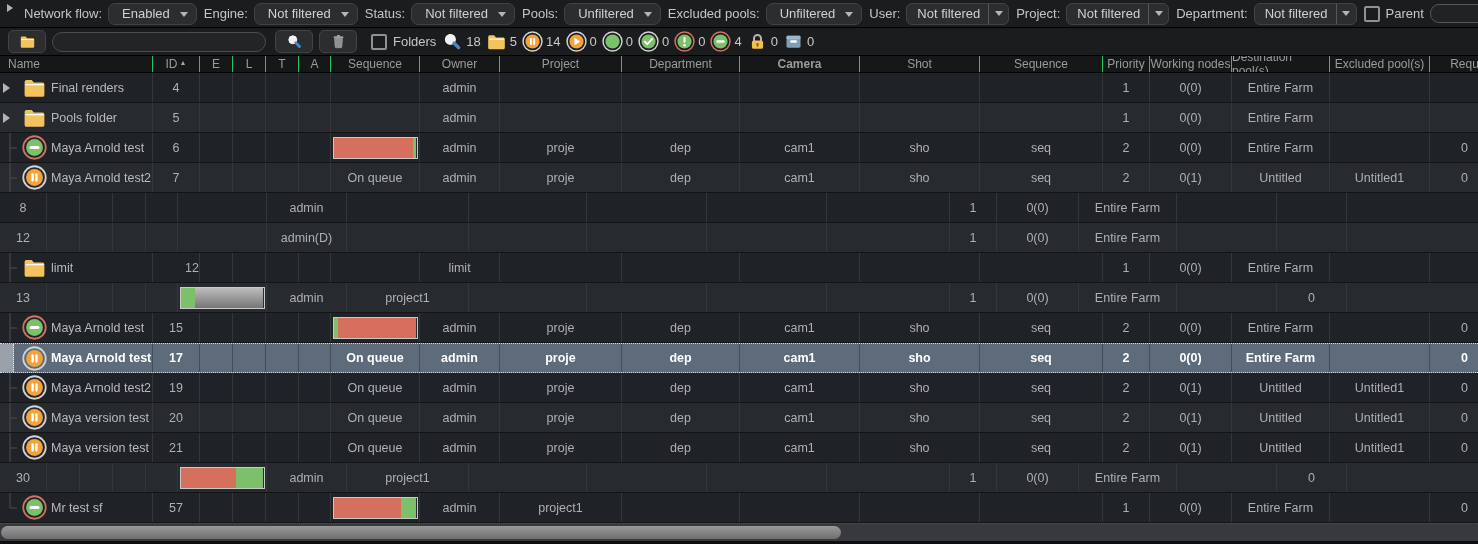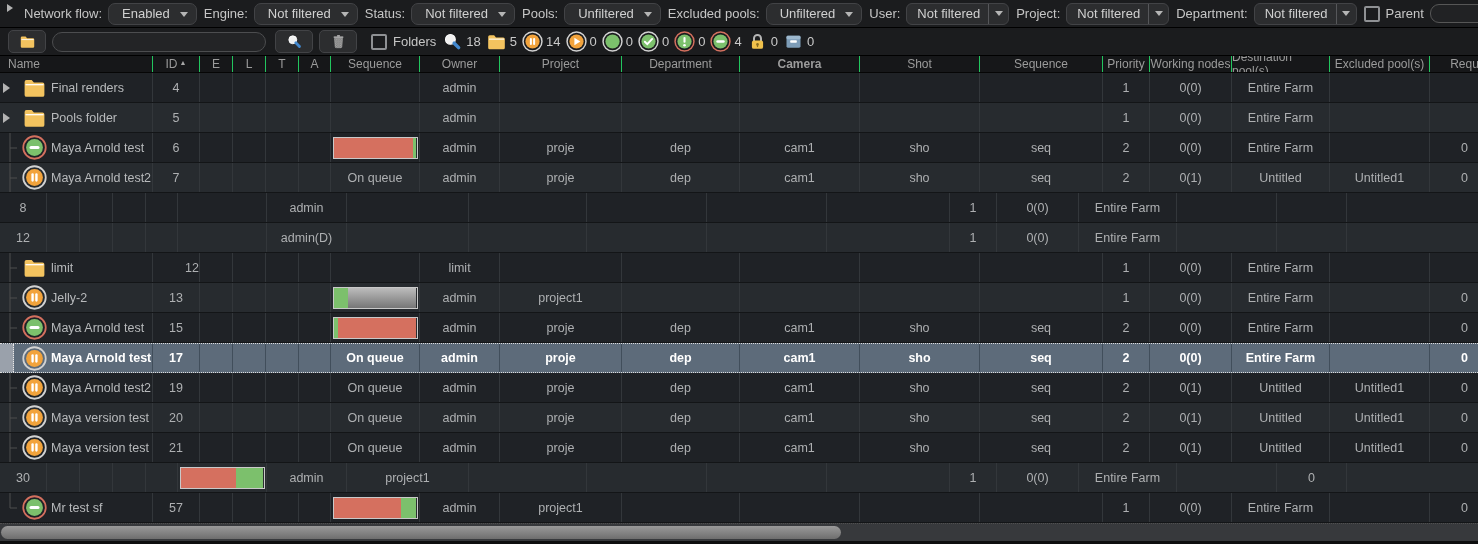--- a/index.html
+++ b/index.html
@@ -632,36 +632,20 @@
       <div class="cell" style="width: 82px;">
         <span>0(0)</span>
       </div>
       <div class="cell" style="width: 98px;">
         <span>Entire Farm</span>
       </div>
       <div class="cell" style="width: 100px;"></div>
       <div class="cell" style="width: 70px;"></div>
     </div>
     <div class="trow alt">
-      <div class="cell name-cell" style="width: 153px;">
-        <span class="tree-slot">
-          <svg width="16" height="30" viewBox="0 0 16 30">
-            <path d="M8 0 V30 M8 15 H15" stroke="#4f4f4f" stroke-width="1" fill="none"></path>
-          </svg>
-        </span>
-        <span class="row-icon">
-          <svg viewBox="0 0 24 24">
-            <circle cx="12" cy="12" r="10.8" fill="none" stroke="#d2d2d2" stroke-width="1.7"></circle>
-            <circle cx="12" cy="12" r="8.1" fill="#f2a33c"></circle>
-            <rect x="9" y="8" width="2.3" height="8" rx="1.1" fill="#fff"></rect>
-            <rect x="12.7" y="8" width="2.3" height="8" rx="1.1" fill="#fff"></rect>
-          </svg>
-        </span>
-        <span class="row-label">Jelly-2</span>
-      </div>
       <div class="cell" style="width: 47px;">
         <span>13</span>
       </div>
       <div class="cell" style="width: 33px;"></div>
       <div class="cell" style="width: 33px;"></div>
       <div class="cell" style="width: 33px;"></div>
       <div class="cell" style="width: 32px;"></div>
       <div class="cell" style="width: 89px;">
         <div class="bar">
           <div class="seg green" style="width: 17%; background: rgb(124, 192, 108);"></div>

